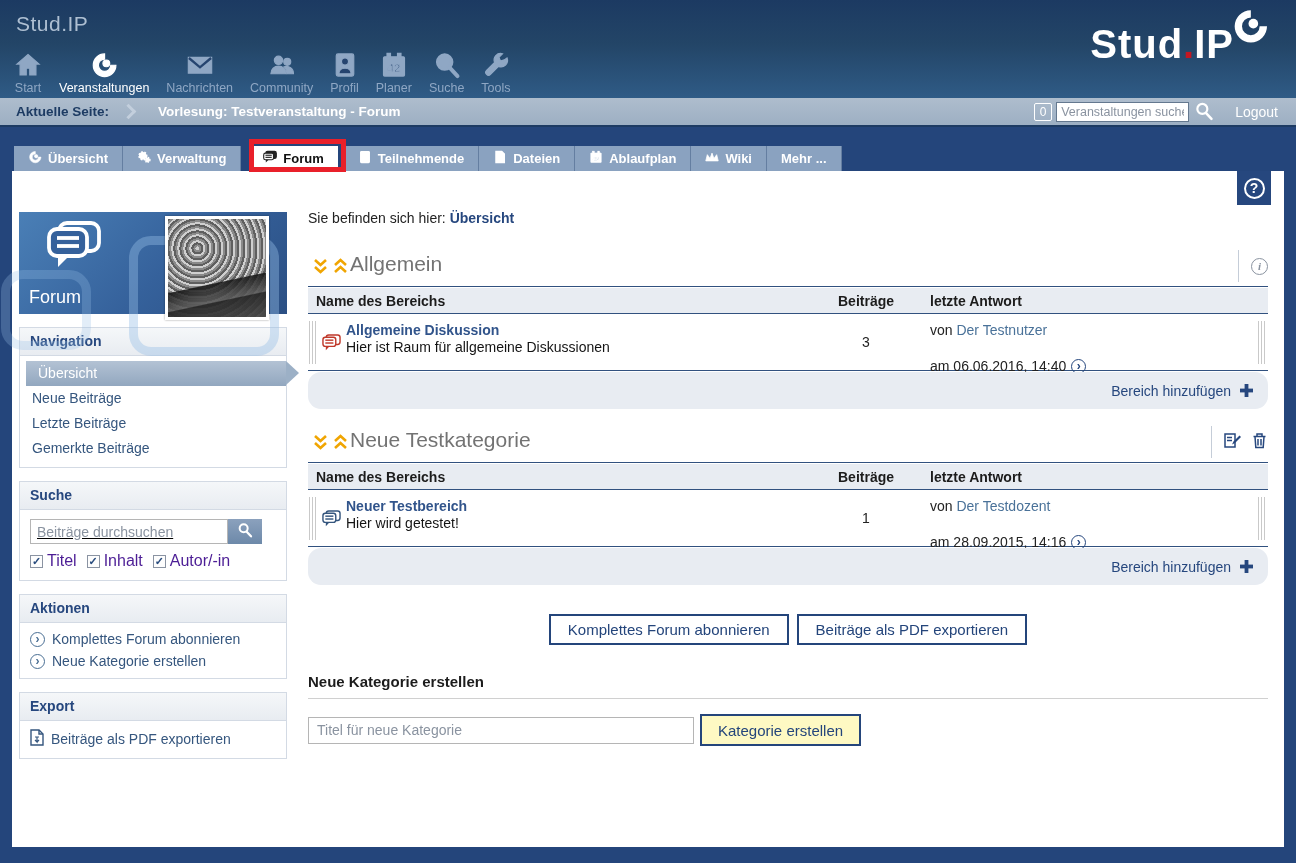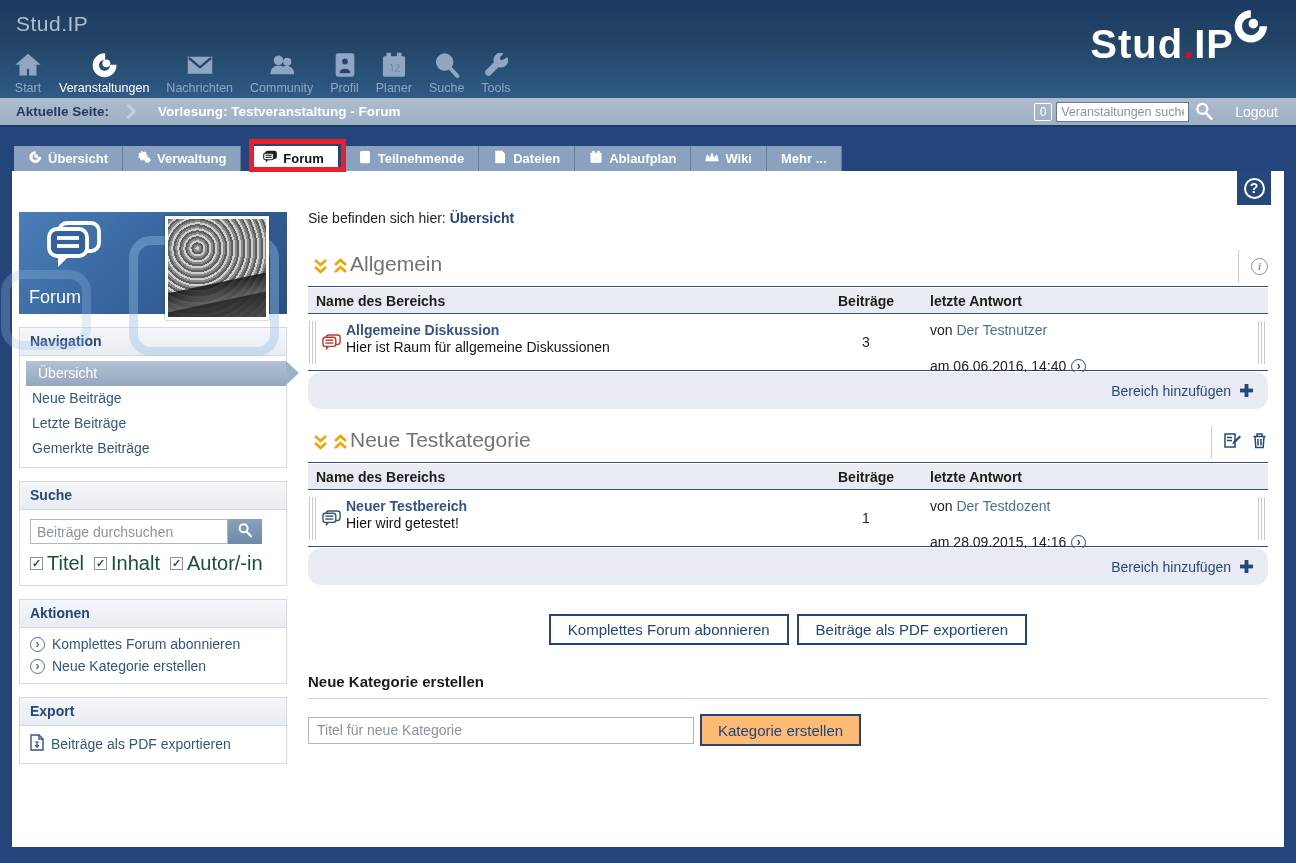--- a/index.html
+++ b/index.html
@@ -80,28 +80,28 @@
   .widget-header { padding:5px 10px 6px; background:linear-gradient(180deg,#f5f7f9,#e8ecf1);
                    border-bottom:1px solid #d3dae4; font-size:14px; font-weight:bold; color:#26477e; }
   .widget-body { padding:5px 0 6px; }
   .snav-item { display:block; line-height:25px; padding-left:12px; font-size:14px; color:#35567e;
                text-decoration:none; cursor:pointer; }
   .snav-item.selected { position:relative; margin-left:6px; color:#ffffff;
                         background:linear-gradient(180deg,#b3c2d4,#92a7bf); }
   .snav-item.selected::after { content:""; position:absolute; right:-13px; top:0;
       border-top:12.5px solid transparent; border-bottom:12.5px solid transparent;
       border-left:13px solid #9cb0c6; }
-  .search-row { display:flex; padding:4px 10px 4px; }
+  .search-row { display:flex; padding:4px 10px 4px;text-decoration:underline; }
   .search-input { width:198px; height:25px; border:1px solid #b5b5b5; font-size:14px; padding:0 6px;
                   color:#555; font-family:"Liberation Sans",sans-serif; }
   .search-input::placeholder, .bc-search-input::placeholder, .cat-input::placeholder { color:#8a93a0; }
   .search-btn { width:34px; height:25px; border:none; cursor:pointer;
                 background:linear-gradient(180deg,#8ba1bd,#6d89a9); display:flex; align-items:center; justify-content:center; }
   .search-btn svg { width:16px; height:16px; stroke:#ffffff; fill:none; }
-  .cb-row { display:flex; align-items:center; gap:10px; padding:4px 10px 4px; font-size:20px; color:#14532d; }
+  .cb-row { display:flex; align-items:center; gap:10px; padding:4px 10px 4px; font-size:16px; color:#4c1d95; }
   .cb { display:flex; align-items:center; gap:4px; cursor:pointer; }
   .cb-box { width:13px; height:13px; border:1px solid #8a93a2; background:#fdfdfd; font-size:11px;
             line-height:11px; color:#2a4d7e; display:flex; align-items:center; justify-content:center; }
   .cb-box.checked::before { content:"\2713"; font-weight:bold; }
   .action-row { display:flex; align-items:center; gap:7px; padding:3px 10px; font-size:14px; }
   .action-row a { color:#35567e; text-decoration:none; }
   .circle-arrow { flex:0 0 auto; width:15px; height:15px; border:1.6px solid #4a6f94; border-radius:50%;
                   color:#4a6f94; font-size:12px; font-weight:bold; display:inline-flex;
                   align-items:center; justify-content:center; line-height:1; padding-bottom:1px; }
   .pdf-icon svg { width:14px; height:17px; stroke:#35567e; fill:none; }
@@ -151,21 +151,21 @@
 
   #footer-buttons { position:absolute; top:443px; left:0; width:960px; display:flex; justify-content:center; gap:8px; }
   .big-btn { height:31px; background:#ffffff; border:2px solid #24457b; color:#24457b; font-size:15px;
              padding:0 17px; cursor:pointer; font-family:"Liberation Sans",sans-serif; }
 
   #new-cat-heading { position:absolute; top:502px; left:0; width:960px; font-size:15px; font-weight:bold;
                      color:#1c1c1c; padding-bottom:8px; border-bottom:1px solid #d0d0d0; }
   #new-cat-form { position:absolute; top:543px; left:0; display:flex; align-items:center; gap:6px; }
   .cat-input { width:386px; height:27px; border:1px solid #b5b5b5; font-size:14px; padding:0 8px; color:#555;
                font-family:"Liberation Sans",sans-serif; }
-  .cat-btn { height:32px; background:#fdba74; border:2px solid #24457b; color:#24457b; font-size:15px;
+  .cat-btn { height:32px; background:#fef9c3; border:2px solid #24457b; color:#24457b; font-size:15px;
              padding:0 16px; cursor:pointer; font-family:"Liberation Sans",sans-serif; }
 </style>
 </head>
 <body>
 
 <div id="page">
 
   <div id="header">
     <div class="app-title">Stud.IP</div>
 

